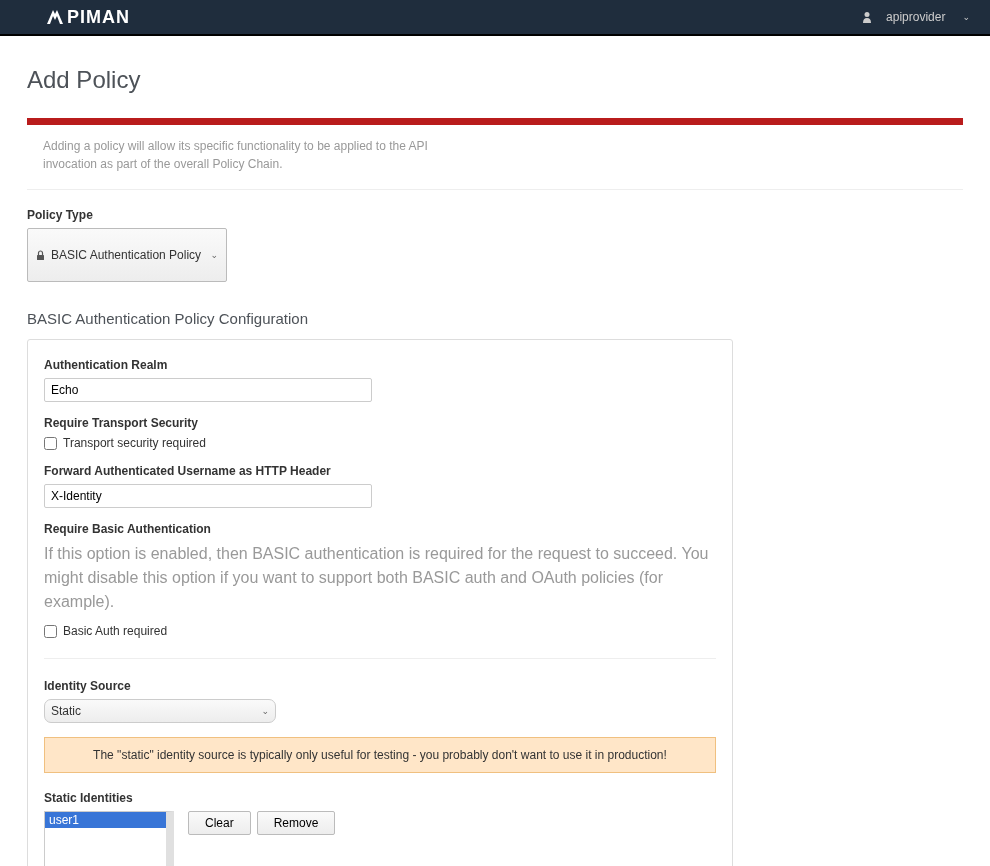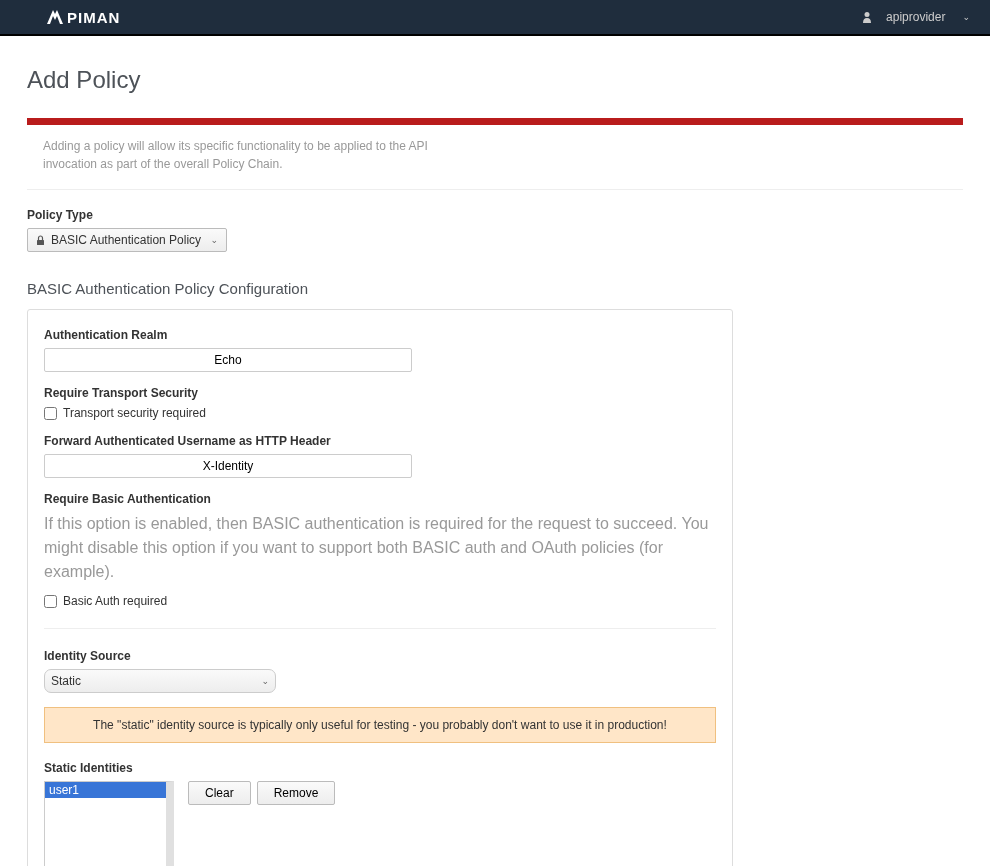--- a/index.html
+++ b/index.html
@@ -17,21 +17,21 @@
       justify-content: space-between;
       padding: 0 20px 0 45px;
       border-bottom: 2px solid #000;
     }
     .logo {
       display: flex;
       align-items: center;
       gap: 2px;
       color: #fff;
       font-weight: bold;
-      font-size: 15px;
+      font-size: 18px;
       letter-spacing: 1px;
     }
     .logo-icon {
       width: 20px;
       height: 18px;
       display: inline-block;
     }
     .user-menu {
       color: #ccc;
       font-size: 12px;
@@ -72,21 +72,21 @@
       font-size: 12px;
       color: #333;
       display: block;
       margin-bottom: 6px;
     }
     .dropdown-btn {
       display: inline-flex;
       align-items: center;
       justify-content: space-between;
       width: 200px;
-      padding: 4px 8px;
+      padding: 19px 8px;
       background: linear-gradient(#fafafa, #ededed);
       border: 1px solid #bbb;
       border-radius: 2px;
       font-size: 12px;
       cursor: pointer;
       text-align: left;
     }
     .dropdown-btn .left { display: flex; align-items: center; gap: 6px; }
     .dropdown-btn .lock-icon { width: 9px; height: 11px; }
     .dropdown-caret { font-size: 9px; color: #666; }
@@ -98,27 +98,26 @@
       margin-bottom: 12px;
     }
     .config-panel {
       border: 1px solid #ddd;
       border-radius: 3px;
       padding: 18px 16px;
       width: 706px;
     }
     .field-group { margin-bottom: 14px; }
     .text-input {
-      width: 368px;
+      width: 328px;
       padding: 10px 6px;
       border: 1px solid #ccc;
       border-radius: 2px;
       font-size: 12px;
       height: 24px;
-      text-align: center;
     }
     .checkbox-row {
       display: flex;
       align-items: center;
       gap: 6px;
       font-size: 12px;
     }
     .checkbox-row input[type="checkbox"] {
       width: 13px;
       height: 13px;

